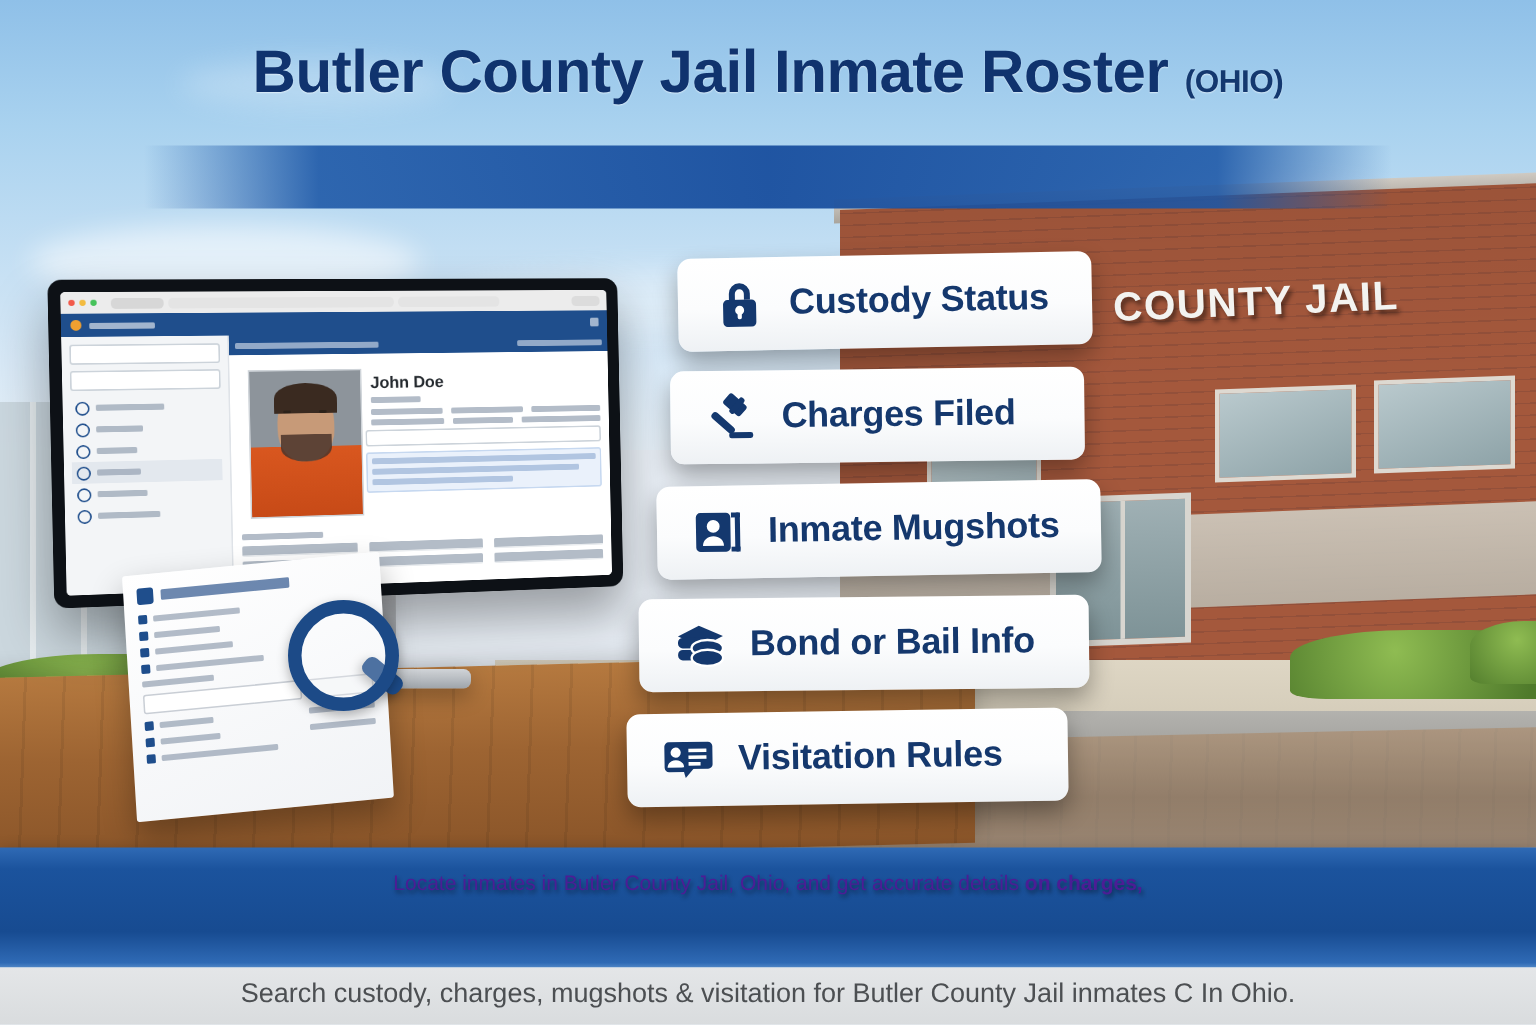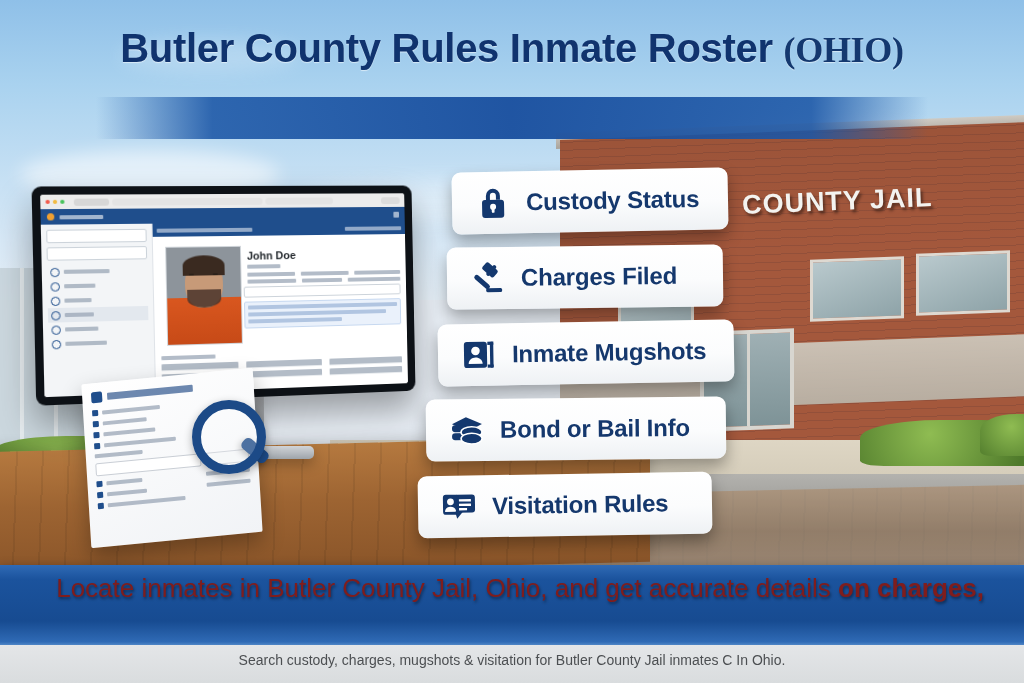--- a/index.html
+++ b/index.html
@@ -105,21 +105,21 @@
     opacity:.35;
   }
 
   
   .title{
     position:absolute;left:0;top:26px;width:1024px;text-align:center;
     font-size:40px;font-weight:bold;color:#10336e;letter-spacing:-.3px;
     text-shadow:0 1px 1px rgba(255,255,255,.55);
     white-space:nowrap;
   }
-  .title .ohio{font-size:36px;font-weight:bold;color:#14386f;font-family:Liberation Serif, serif;}
+  .title .ohio{font-size:21px;font-weight:bold;color:#14386f;}
   .subbar{
     position:absolute;left:96px;top:97px;width:832px;height:42px;
     background:linear-gradient(90deg,rgba(30,90,170,0) 0%,rgba(27,86,166,.88) 14%,rgba(24,78,158,.95) 50%,rgba(27,86,166,.88) 86%,rgba(30,90,170,0) 100%);
   }
   .subtitle{
     position:absolute;left:0;top:104px;width:1024px;text-align:center;
     font-size:24px;font-weight:bold;color:#ffffff;
     text-shadow:1px 2px 3px rgba(0,0,0,.45);
     white-space:nowrap;
   }
@@ -220,31 +220,31 @@
   #card3{left:426px;top:398px;width:300px;transform:rotate(-0.6deg);}
   #card4{left:418px;top:474px;width:294px;transform:rotate(-0.9deg);}
 
   
   .banner{
     position:absolute;left:0;top:565px;width:1024px;height:80px;
     background:linear-gradient(180deg,#2f6ab5 0%,#1b539d 18%,#174b91 70%,#2f6ab5 96%,#4f86c6 100%);
     box-shadow:0 2px 10px rgba(0,0,0,.3);
   }
   .banner-txt{
-    position:absolute;left:40px;top:573px;width:944px;text-align:right;
-    color:#7f1d1d;font-size:26px;font-weight:bold;line-height:31px;
+    position:absolute;left:40px;top:573px;width:944px;text-align:center;
+    color:#4c1d95;font-size:14px;font-weight:bold;line-height:31px;
     text-shadow:1px 2px 3px rgba(0,0,0,.45);
   }
   .footer{
     position:absolute;left:0;top:645px;width:1024px;height:38px;
     background:linear-gradient(180deg,#e4e6e8,#d9dcde);
   }
   .footer-txt{
     position:absolute;left:0;top:652px;width:1024px;text-align:center;
-    color:#4c4f52;font-size:14px;
+    color:#4c4f52;font-size:18px;
     white-space:nowrap;
   }
 </style>
 </head>
 <body>
 
 <div id="stage">
 
   <div class="bg-sky">
     <div class="cloud c1"></div>
@@ -265,21 +265,21 @@
 
   <div class="pavement"></div>
   <div class="road"></div>
   <div class="hedge h1"></div>
   <div class="hedge h2"></div>
   <div class="hedge h3"></div>
   <div class="desk2"></div>
   <div class="desk"></div>
 
   <div class="title">
-    <span>Butler County Rules Inmate Roster</span>
+    <span>Butler County Jail Inmate Roster</span>
     <span class="ohio">(OHIO)</span>
   </div>
   <div class="subbar"></div>
 
   <div class="base"></div>
   <div class="stand"></div>
   <div class="monitor">
     <div class="screen">
       <div class="brow">
         <div class="dot" style="background:#f25a4a"></div>

